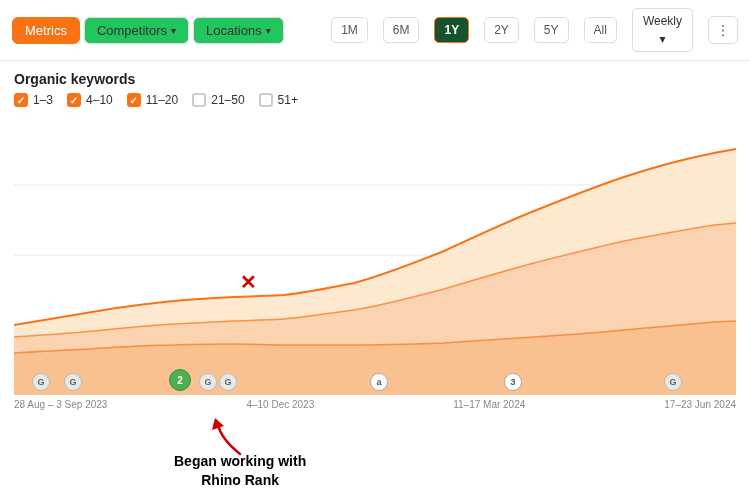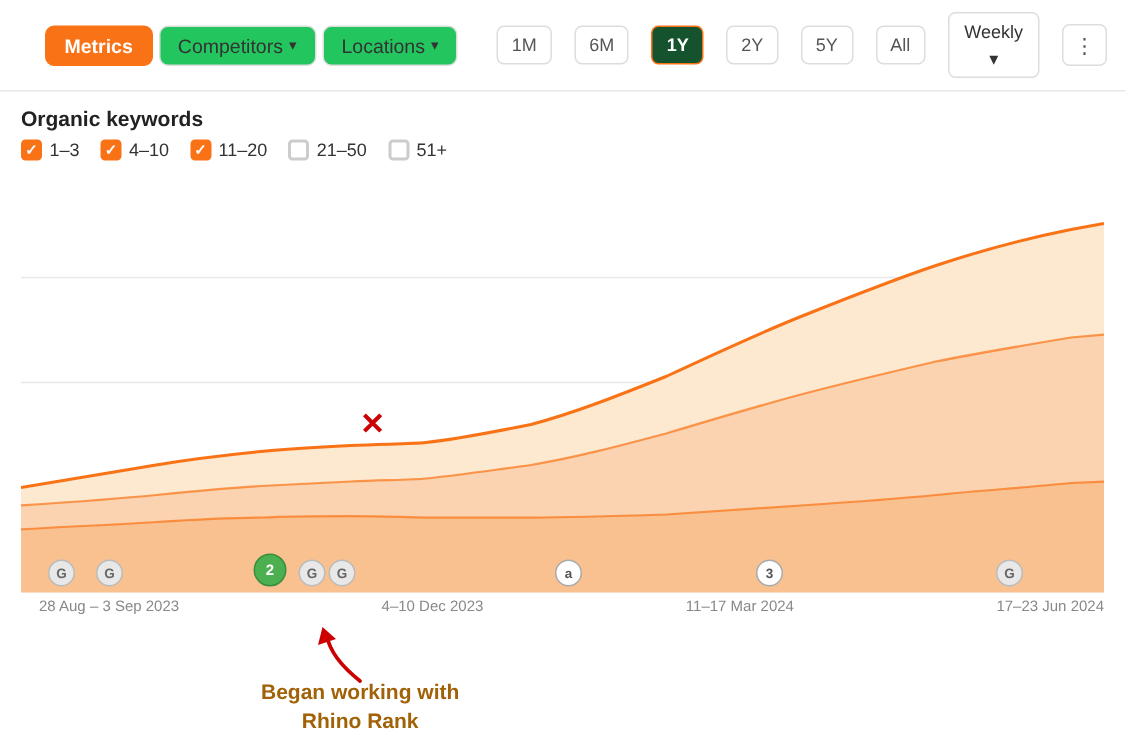--- a/index.html
+++ b/index.html
@@ -8,21 +8,21 @@
     .top-bar {
       display: flex; align-items: center; justify-content: space-between;
       padding: 8px 12px; border-bottom: 1px solid #e8e8e8;
     }
     .left-tabs { display: flex; gap: 4px; align-items: center; }
     .tab-btn {
       padding: 5px 12px; border-radius: 6px; border: 1px solid #ddd;
       background: #22c55e; font-size: 13px; cursor: pointer; color: #333;
       display: flex; align-items: center; gap: 4px;
     }
-    .tab-btn.active { background: #f97316; color: #fff; border-color: #f97316; font-weight: 700; margin-left: 18px; }
+    .tab-btn.active { background: #f97316; color: #fff; border-color: #f97316; font-weight: 400; }
     .tab-btn .chevron { font-size: 10px; }
 
     .right-controls { display: flex; align-items: center; gap: 15px; }
     .period-btn {
       padding: 5px 9px; border-radius: 5px; border: 1px solid #ddd;
       background: #fff; font-size: 12px; cursor: pointer; color: #555;
     }
     .period-btn.active { background: #14532d; color: #fff; border-color: #f97316; font-weight: 600; text-align: right; }
     .weekly-btn {
       padding: 5px 10px; border-radius: 5px; border: 1px solid #ddd;
@@ -35,21 +35,21 @@
 
     .legend { display: flex; align-items: center; gap: 14px; padding: 0 14px 8px; }
     .legend-item { display: flex; align-items: center; gap: 5px; font-size: 12px; color: #333; }
     .legend-cb { width: 14px; height: 14px; border-radius: 3px; border: 2px solid #f97316; background: #f97316; display: inline-flex; align-items: center; justify-content: center; }
     .legend-cb.unchecked { background: #fff; border-color: #ccc; }
     .checkmark { color: #fff; font-size: 10px; font-weight: bold; }
 
     .chart-area { position: relative; margin: 0 14px; height: 280px; }
     svg.chart { width: 100%; height: 100%; }
 
-    .x-axis { display: flex; justify-content: space-between; padding: 4px 14px 0; margin-left: 12px; }
+    .x-axis { display: flex; justify-content: space-between; padding: 4px 14px 0; }
     .x-label { font-size: 10px; color: #888; }
     .marker { position: absolute; width: 18px; height: 18px; border-radius: 50%; display: flex; align-items: center; justify-content: center; font-size: 9px; font-weight: bold; border: 1.5px solid; }
     .marker-g { background: #e8e8e8; color: #666; border-color: #bbb; }
     .marker-g2 { background: #4CAF50; color: #fff; border-color: #388E3C; }
     .marker-a { background: #fff; color: #555; border-color: #aaa; }
     .marker-3 { background: #fff; color: #555; border-color: #aaa; }
   </style>
 </head>
 <body>
 
@@ -252,18 +252,18 @@
   <span class="x-label">17–23 Jun 2024</span>
 </div>
 
 <div style="position:relative; margin: 6px 14px 0; height:80px;">
   <div style="position:absolute; left:160px; top:0; display:flex; flex-direction:column; align-items:center;">
 
     <svg width="60" height="40" viewBox="0 0 60 40">
       <path d="M30,38 C20,30 10,20 8,8" stroke="#cc0000" stroke-width="2.5" fill="none" stroke-linecap="round"></path>
       <polygon points="5,2 14,10 2,14" fill="#cc0000"></polygon>
     </svg>
-    <div style="font-size:14px; font-weight:800; color:#a16207; text-align:center; line-height:1.35; margin-top:-4px;">
+    <div style="font-size:14px; font-weight:800; color:#000000; text-align:center; line-height:1.35; margin-top:-4px;">
       <span>Began working with</span><br>
       <span>Rhino Rank</span>
     </div>
   </div>
 </div>
 
 </body></html>

